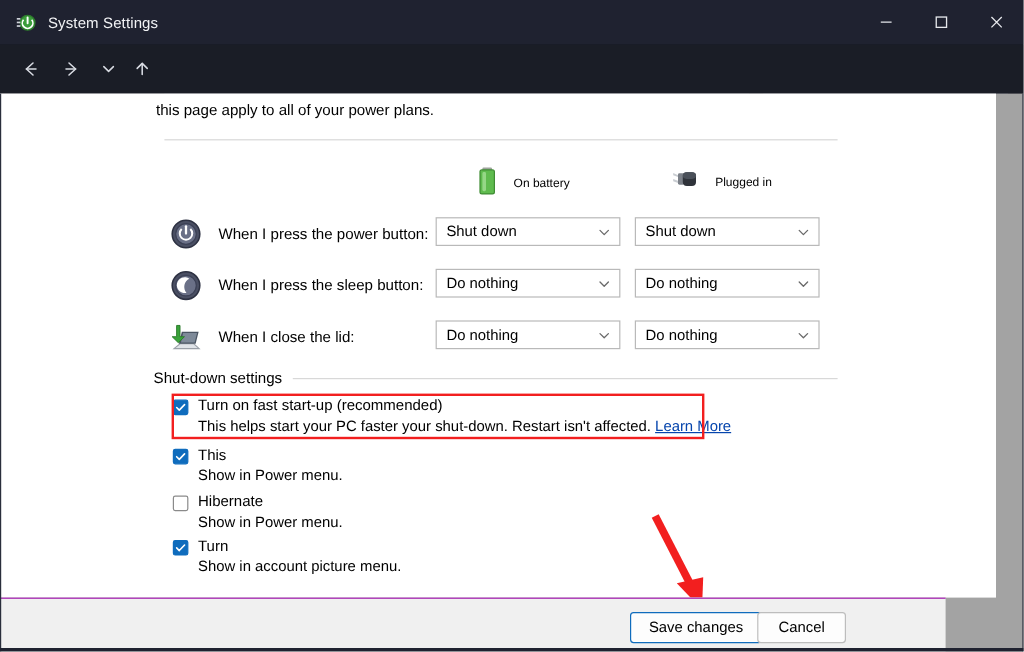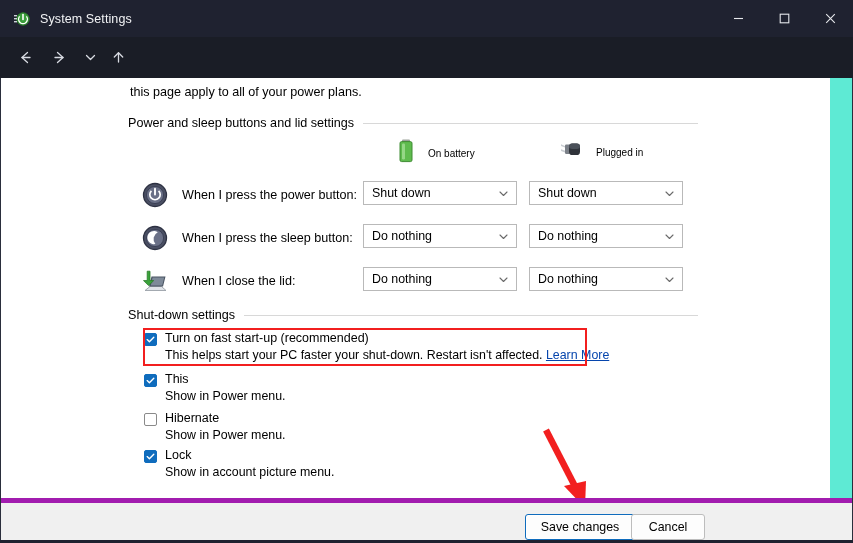--- a/index.html
+++ b/index.html
@@ -92,21 +92,21 @@
     font-family: "Liberation Sans", sans-serif;
     margin-left: 9px;
   }
   .searchbox input::placeholder { color: #8b919f; }
   .search-icon { margin-right: 11px; color: #c8ccd5; display: flex; }
 
   
   .content {
     position: absolute; left: 0; top: 78px;
     width: 853px; height: 465px;
-    background: #5eead4;
+    background: #a3a3a3;
     color: #000000;
   }
   .contentpane {
     position: absolute; left: 0; top: 0;
     width: 830px; height: 420px;
     background: #ffffff;
     overflow: hidden;
   }
   .intro-text {
     position: absolute; left: 130px; top: 7px;
@@ -194,23 +194,23 @@
   }
   
   .annot-arrow {
     position: absolute; left: 536px; top: 348px;
     width: 70px; height: 90px; pointer-events: none;
   }
 
   
   .btnbar {
     position: absolute; left: 0; top: 420px;
-    width: 853px; height: 45px;
+    width: 788px; height: 45px;
     background: #f0f0f0;
-    border-top: 5px solid #a21caf;
+    border-top: 1px solid #a21caf;
   }
   .btn {
     position: absolute; top: 11px; height: 26px;
     display: flex; align-items: center; justify-content: center;
     font-size: 12.4px; color: #000;
     background: #fdfdfd; border-radius: 3px;
   }
   #btn-save {
     left: 525px; width: 110px;
     border: 1px solid #0f6cbd; box-shadow: inset 0 0 0 1px #ffffff;
@@ -336,21 +336,20 @@
       </span>
     </div>
   </div>
 
   <div class="content">
     <div class="contentpane">
 
       <div class="intro-text">this page apply to all of your power plans.</div>
 
       <div class="section-hdr" id="sec-power">
-        <span class="lbl">Power and sleep buttons and lid settings</span>
         <span class="rule"></span>
       </div>
 
       <div class="colhdr" id="col-battery">
         <span>
           <svg width="22" height="26" viewBox="0 0 22 26">
             <rect x="7" y="1.5" width="8" height="2.6" rx="1" fill="#9ea49c"></rect>
             <rect x="5" y="3.6" width="12" height="20" rx="1.6" fill="#5fbb4e"></rect>
             <rect x="5" y="3.6" width="12" height="20" rx="1.6" fill="none" stroke="#3f8c33" stroke-width="1"></rect>
             <rect x="7" y="5.4" width="3" height="16" rx="1.2" fill="#a7e09a" opacity=".75"></rect>
@@ -501,21 +500,21 @@
         <div class="chk-desc">Show in Power menu.</div>
       </div>
 
       <div class="chkrow" id="chk-lock">
         <div class="chkline">
           <span class="cbox on">
             <svg width="9" height="9" viewBox="0 0 9 9">
                 <path d="M1.2 4.6 L3.4 6.8 L7.8 2.2" fill="none" stroke="#ffffff" stroke-width="1.35" stroke-linecap="round" stroke-linejoin="round"></path>
               </svg>
           </span>
-          <span class="chk-title">Lock</span>
+          <span class="chk-title">Turn</span>
         </div>
         <div class="chk-desc">Show in account picture menu.</div>
       </div>
 
       <div class="annot-rect"></div>
       <div class="annot-arrow">
         <svg width="70" height="90" viewBox="0 0 70 90">
           <path d="M10 4 L44 70" stroke="#f21f1f" stroke-width="6.5" stroke-linecap="butt"></path>
           <path d="M49 82 L28 60 L50 55 Z" fill="#f21f1f"></path>
         </svg>

